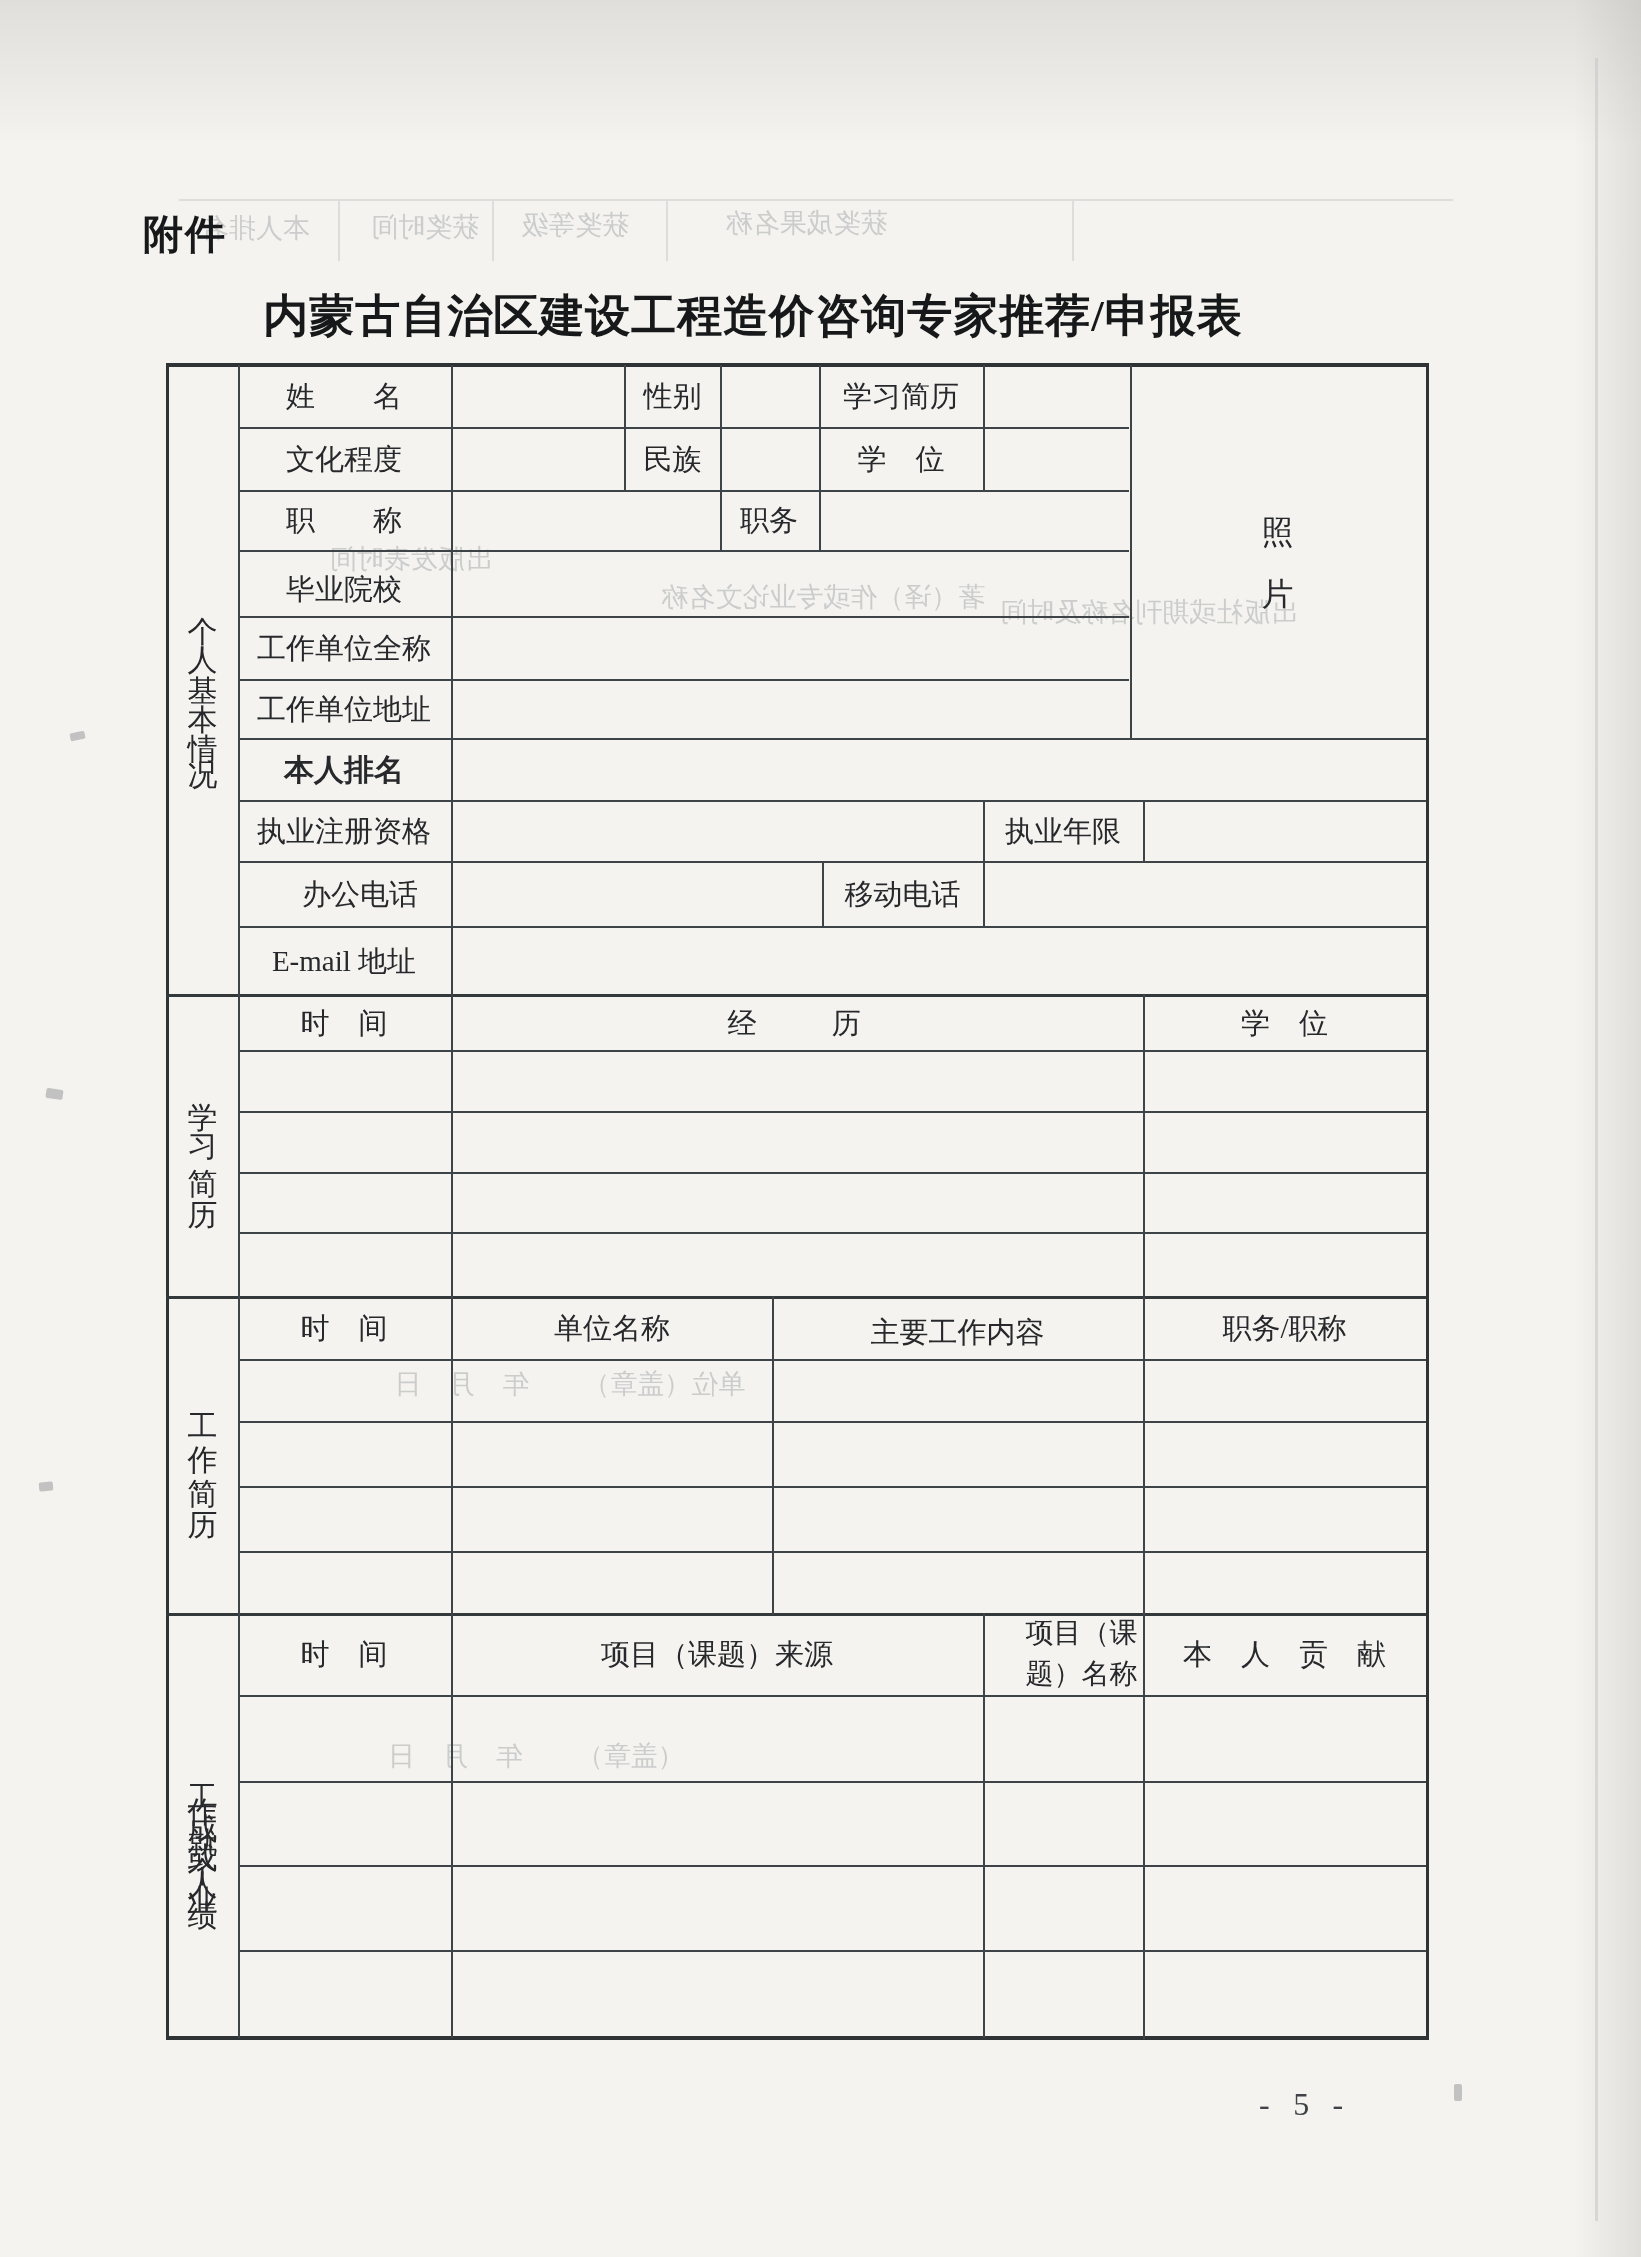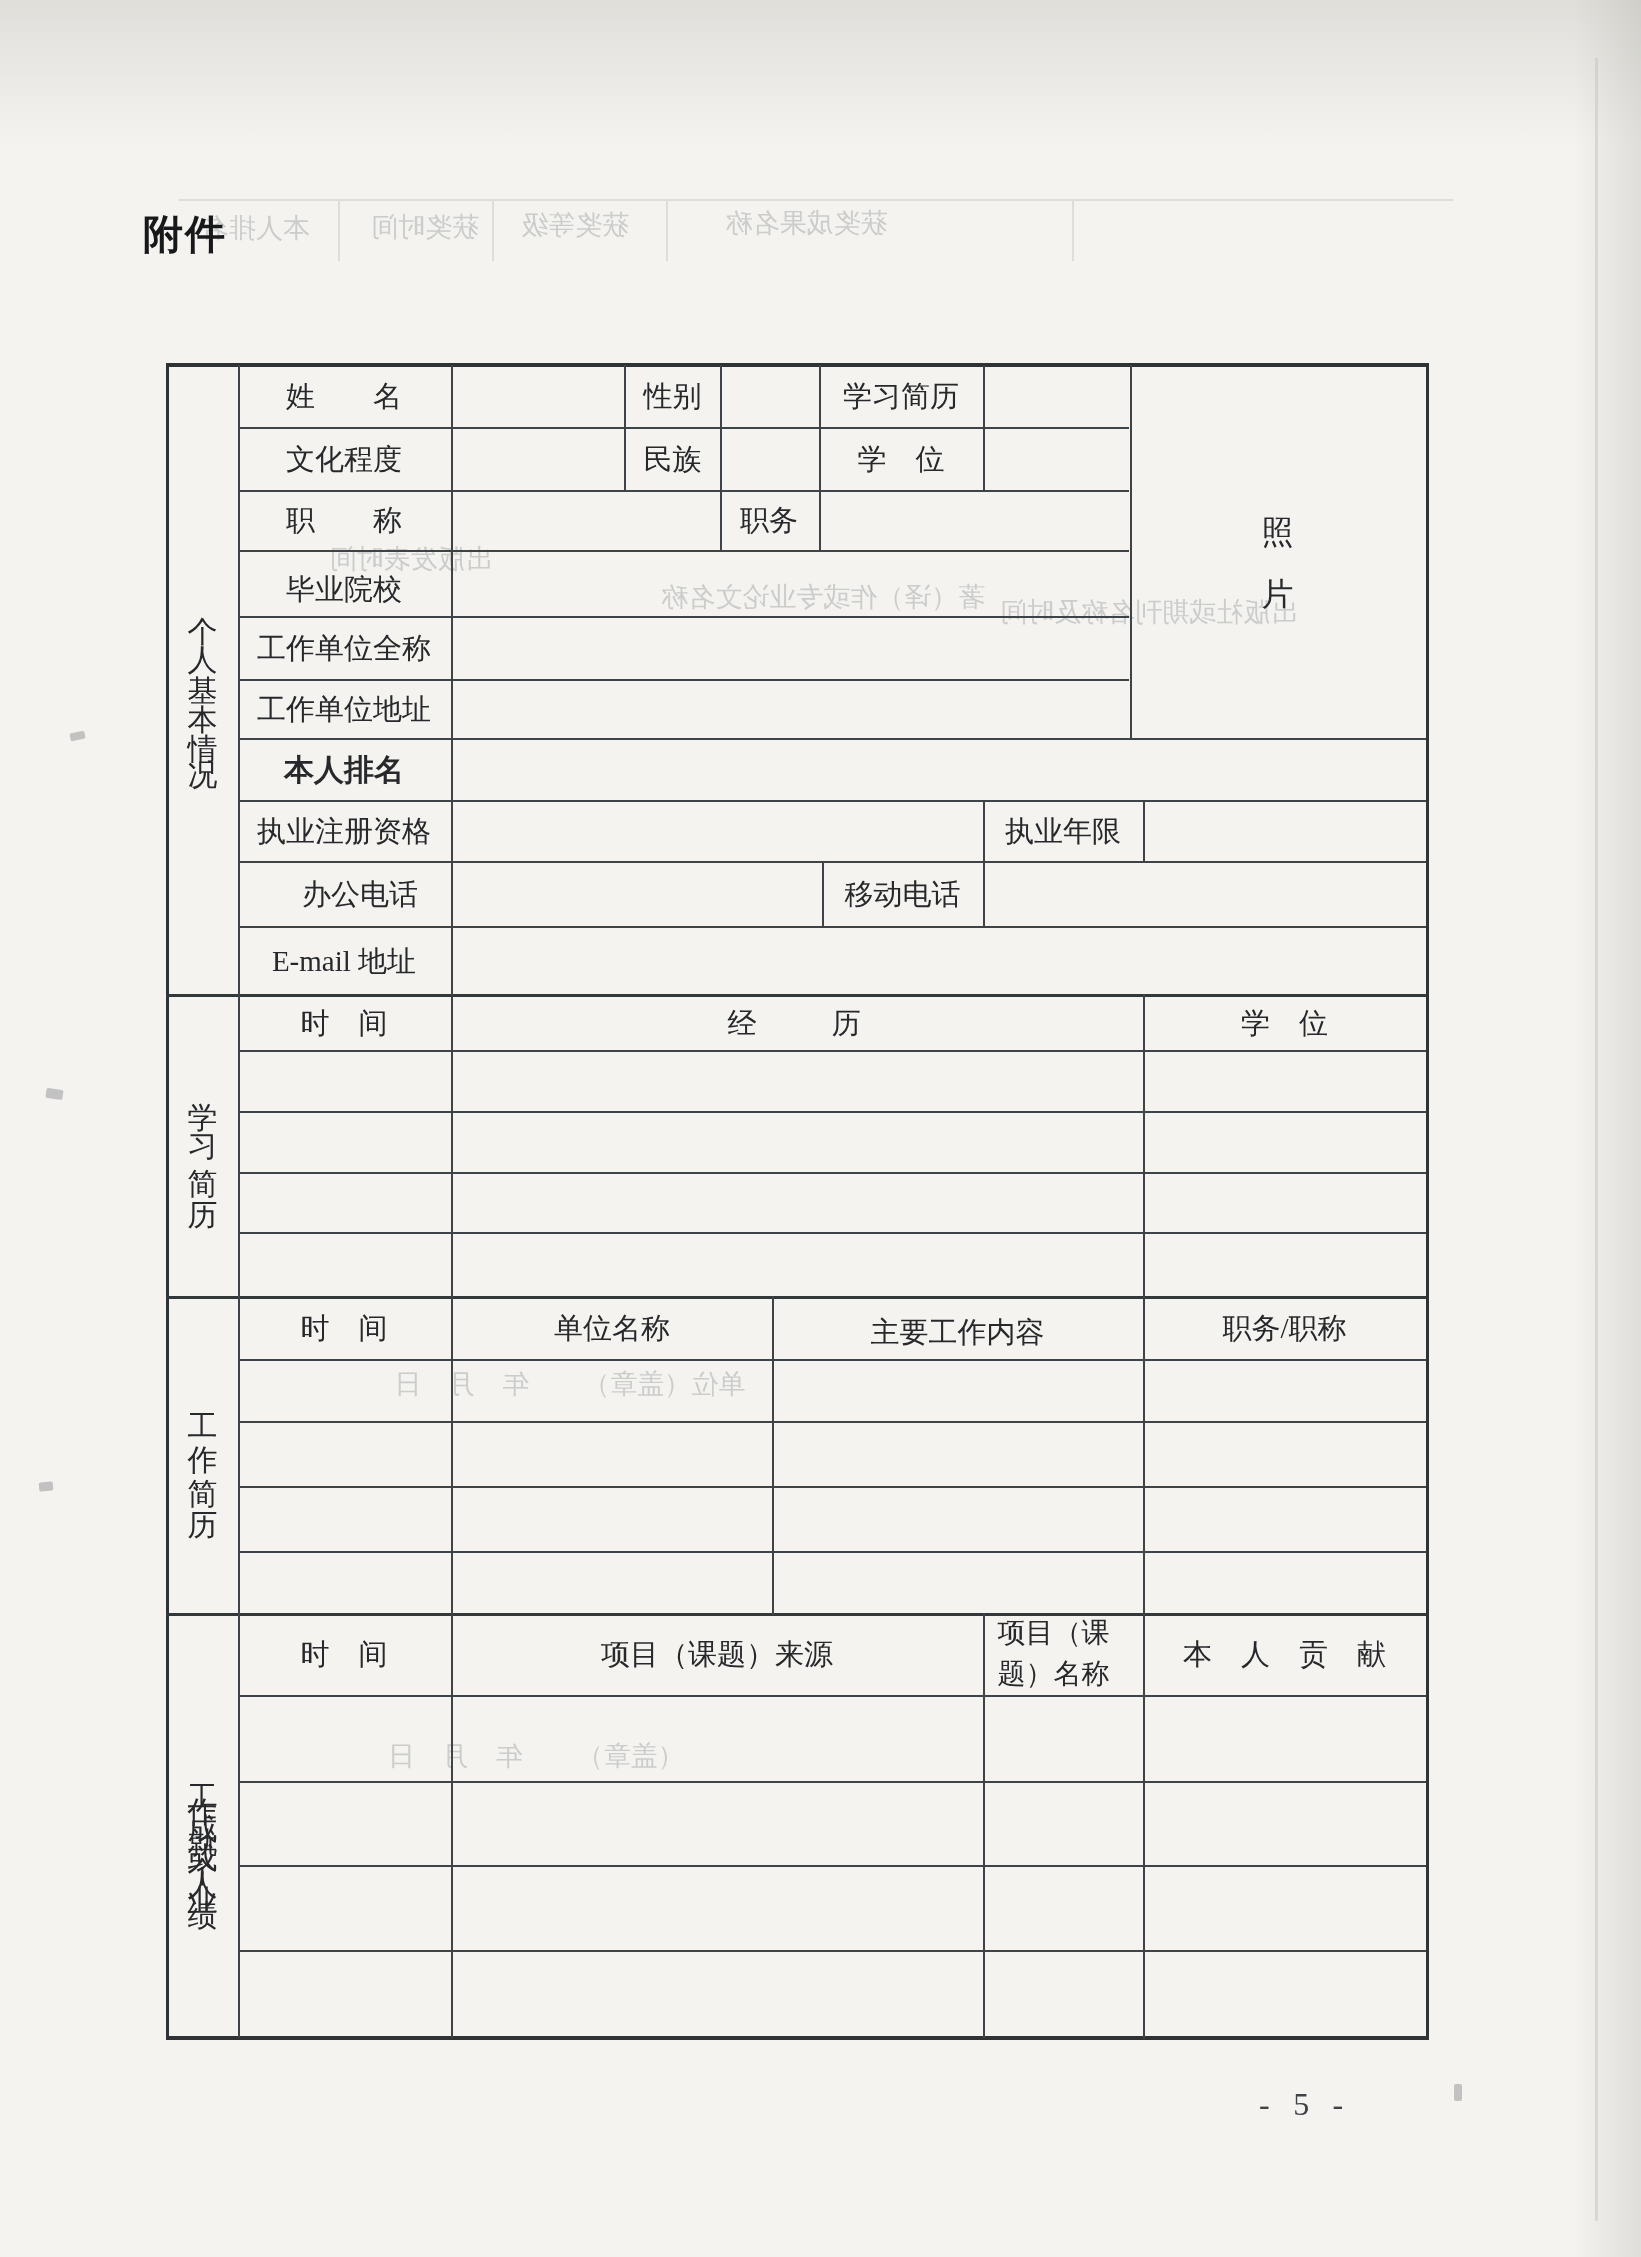--- a/index.html
+++ b/index.html
@@ -83,20 +83,21 @@
   <div class="bleed" style="left:328px;top:1366px;width:483px;">单位（盖章）　　年　月　日</div>
   <div class="bleed" style="left:319px;top:1738px;width:434px;">（盖章）　　年　月　日</div>
 
   <div class="speck" style="left:70px;top:732px;width:15.4px;height:7.7px;transform:rotate(-12deg);"></div>
   <div class="speck" style="left:46px;top:1089px;width:17.4px;height:9.7px;transform:rotate(8deg);"></div>
   <div class="speck" style="left:39px;top:1482px;width:13.5px;height:8.7px;transform:rotate(-5deg);"></div>
   <div class="speck" style="left:1454px;top:2084px;width:7.7px;height:17.4px;"></div>
   <div class="bleed-line" style="left:1595px;top:58px;width:2.9px;height:2163px;"></div>
 
   <div class="attachment">附件</div>
+  <div class="doc-title">内蒙古自治区建设工程造价咨询专家推荐/申报表</div>
 
   <div class="hline outer" style="left:166px;top:363px;width:1263px;"></div>
   <div class="hline outer" style="left:166px;top:2036px;width:1263px;"></div>
   <div class="vline outer" style="left:166px;top:363px;height:1677px;"></div>
   <div class="vline outer" style="left:1426px;top:363px;height:1677px;"></div>
 
   <div class="hline" style="left:238px;top:427px;width:891px;"></div>
   <div class="hline" style="left:238px;top:490px;width:891px;"></div>
   <div class="hline" style="left:238px;top:550px;width:891px;"></div>
   <div class="hline" style="left:238px;top:616px;width:891px;"></div>
@@ -204,21 +205,21 @@
   <div class="cell" style="left:772px;top:1296px;width:371px;height:72px;">主要工作内容</div>
   <div class="cell" style="left:1143px;top:1296px;width:283px;height:64px;">职务/职称</div>
 
   <div class="cell" style="left:238px;top:1360px;width:1188px;height:61px;"></div>
   <div class="cell" style="left:238px;top:1422px;width:1188px;height:64px;"></div>
   <div class="cell" style="left:238px;top:1487px;width:1188px;height:64px;"></div>
   <div class="cell" style="left:238px;top:1552px;width:1188px;height:62px;"></div>
 
   <div class="cell" style="left:238px;top:1613px;width:212px;height:82px;">时　间</div>
   <div class="cell" style="left:451px;top:1613px;width:532px;height:82px;">项目（课题）来源</div>
-  <div class="cell" style="left:983px;top:1613px;width:141px;height:82px;font-size:28px;">项目（课题）名称</div>
+  <div class="cell" style="left:983px;top:1613px;width:141px;height:82px;font-size:28px;padding-left:28px;">项目（课题）名称</div>
   <div class="cell" style="left:1143px;top:1613px;width:283px;height:82px;">本　人　贡　献</div>
 
   <div class="cell" style="left:238px;top:1696px;width:1188px;height:85px;"></div>
   <div class="cell" style="left:238px;top:1782px;width:1188px;height:83px;"></div>
   <div class="cell" style="left:238px;top:1866px;width:1188px;height:84px;"></div>
   <div class="cell" style="left:238px;top:1951px;width:1188px;height:85px;"></div>
 
   <div class="page-number">- 5 -</div>
 
 </div>

